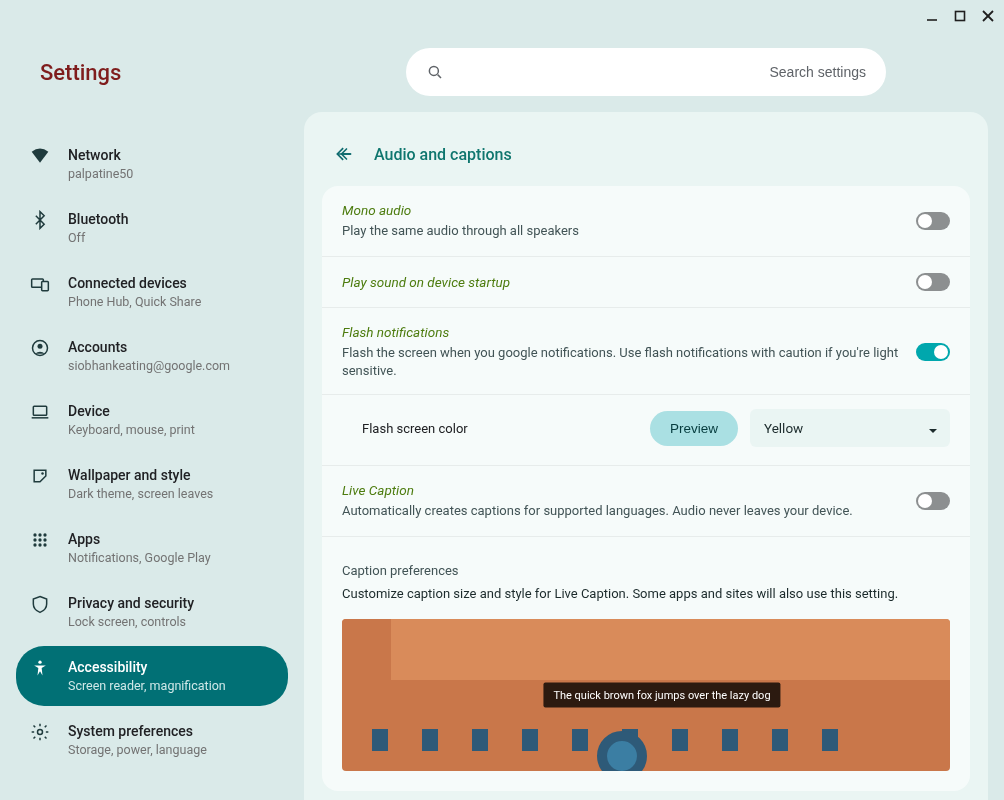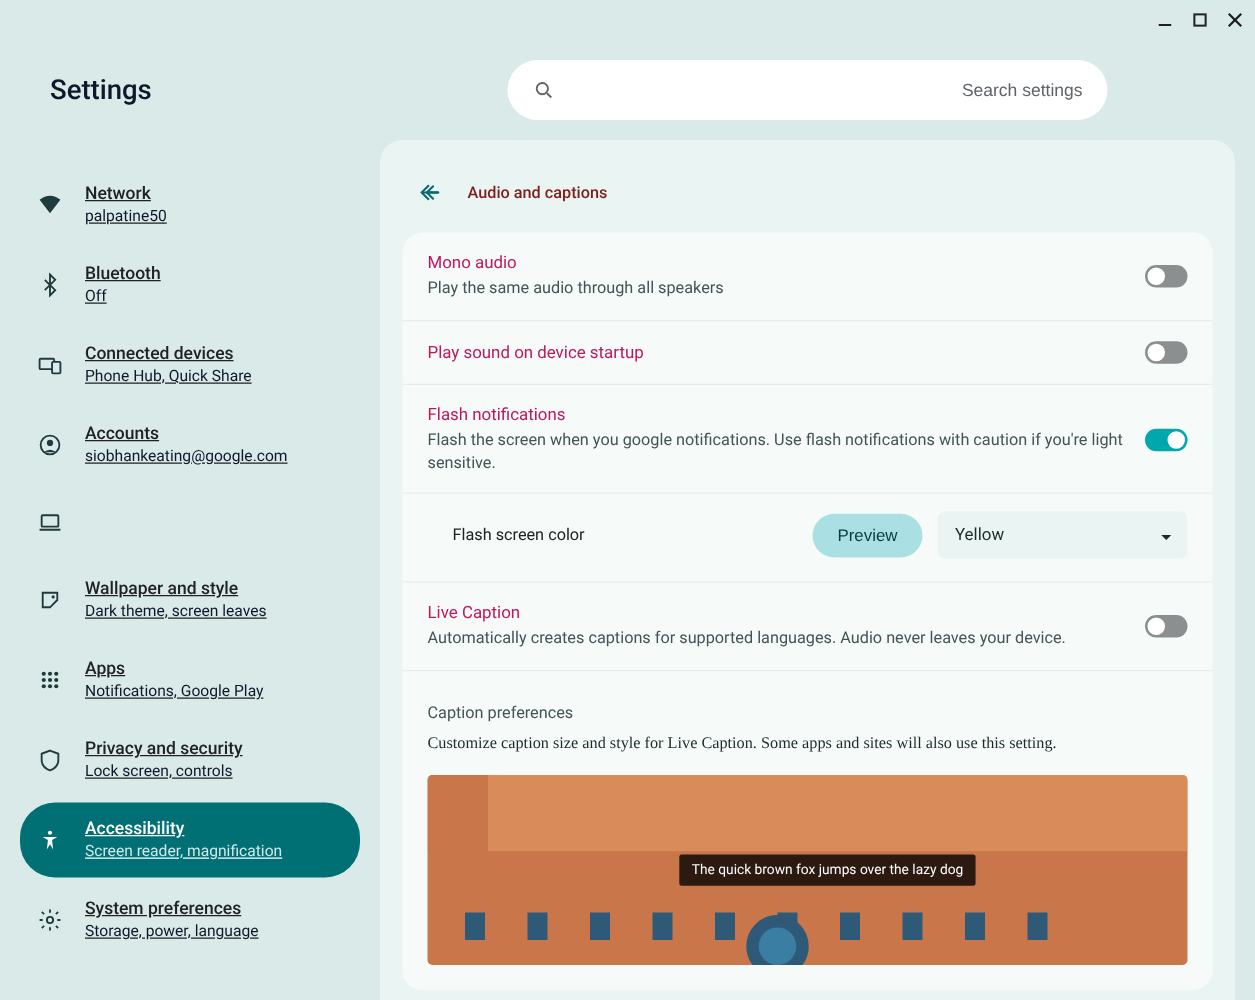--- a/index.html
+++ b/index.html
@@ -29,21 +29,21 @@
   .header-row {
     display: flex;
     align-items: center;
     height: 80px;
   }
   .app-title {
     width: 300px;
     padding-left: 40px;
     font-size: 22px;
     font-weight: 500;
-    color: #0f172a;
+    color: #7f1d1d;
   }
   .search-wrap {
     flex: 1;
     display: flex;
     padding-right: 24px;
   }
   .search {
     background: #fff;
     border-radius: 28px;
     height: 48px;
@@ -69,42 +69,40 @@
     height: calc(800px - 112px);
     padding: 0 16px 0 16px;
   }
   .sidebar {
     width: 272px;
     padding: 18px 0 0 0;
     overflow-y: auto;
   }
   .nav-item {
     display: flex;
-    align-items: center;
     padding: 12px 14px 12px 14px;
     margin: 4px 0;
     border-radius: 28px;
     gap: 18px;
     cursor: pointer;
     min-height: 56px;
-    text-decoration: underline;
   }
   .nav-item .icon {
     width: 20px; height: 20px;
     color: #1f3b3d;
     flex-shrink: 0;
     display: flex; align-items: center; justify-content: center;
   }
   .nav-item.active {
     background: #017075;
     color: #fff;
   }
   .nav-item.active .icon { color: #fff; }
   .nav-label { font-size: 14px; font-weight: 500; line-height: 18px; }
-  .nav-sub { font-size: 12.5px; color: #0f172a; line-height: 16px; margin-top: 2px; }
+  .nav-sub { font-size: 12.5px; color: #737373; line-height: 16px; margin-top: 2px; }
   .nav-item.active .nav-sub { color: #cfe8e8; }
   .content {
     flex: 1;
     background: #eaf5f3;
     border-radius: 18px 18px 0 0;
     margin-left: 16px;
     padding: 20px 18px 0 18px;
     overflow-y: auto;
   }
   .page-header {
@@ -114,39 +112,39 @@
     padding: 6px 6px 16px 6px;
   }
   .back-btn {
     width: 32px; height: 32px;
     border-radius: 50%;
     display: flex; align-items: center; justify-content: center;
     color: #0f6b6f;
     cursor: pointer;
   }
   .page-title {
-    font-size: 13px;
+    font-size: 16px;
     font-weight: 500;
-    color: #7f1d1d;
+    color: #0f766e;
   }
   .card {
     background: #f6fbfa;
     border-radius: 16px;
     overflow: hidden;
   }
   .row {
     display: flex;
     align-items: center;
     padding: 16px 20px;
     gap: 16px;
     border-bottom: 1px solid rgba(0,0,0,0.06);
   }
   .row:last-child { border-bottom: none; }
   .row .text { flex: 1; }
-  .row .title { font-size: 13.5px; color: #be185d; }
+  .row .title { font-size: 13.5px; color: #4d7c0f; font-style: italic; }
   .row .desc { font-size: 13px; color: #425456; margin-top: 4px; line-height: 18px; }
   .subrow {
     display: flex;
     align-items: center;
     padding: 14px 20px 18px 40px;
     gap: 12px;
     border-top: 1px solid rgba(0,0,0,0.06);
     margin-top: 14px;
   }
   .toggle {
@@ -193,21 +191,20 @@
   }
   .section-label {
     font-size: 13px;
     color: #425456;
     padding: 26px 20px 8px 20px;
   }
   .section-desc {
     font-size: 13px;
     color: #1c2b2c;
     padding: 0 20px 18px 20px;
-    font-family: Liberation Serif, serif;
   }
   .preview-img {
     margin: 0 20px;
     height: 152px;
     border-radius: 4px;
     background: linear-gradient(180deg, #d98b5a 0, #d98b5a 40%, #c9774a 40%, #c9774a 100%);
     position: relative;
     overflow: hidden;
   }
   .building {
@@ -333,20 +330,24 @@
           <div class="nav-sub">siobhankeating@google.com</div>
         </div>
     </div>
     <div class="nav-item">
       <span class="icon">
           <svg viewBox="0 0 24 24" fill="none">
             <rect x="4" y="5" width="16" height="11" rx="1" stroke="currentColor" stroke-width="1.8"></rect>
             <line x1="2" y1="19" x2="22" y2="19" stroke="currentColor" stroke-width="1.8"></line>
           </svg>
         </span>
+      <div>
+          <div class="nav-label">Device</div>
+          <div class="nav-sub">Keyboard, mouse, print</div>
+        </div>
     </div>
     <div class="nav-item">
       <span class="icon">
           <svg viewBox="0 0 24 24" fill="none">
             <path d="M5 5 L19 5 L19 12 L12 19 L5 19 Z" stroke="currentColor" stroke-width="1.8"></path>
             <circle cx="15" cy="9" r="1.5" fill="currentColor"></circle>
           </svg>
         </span>
       <div>
           <div class="nav-label">Wallpaper and style</div>

